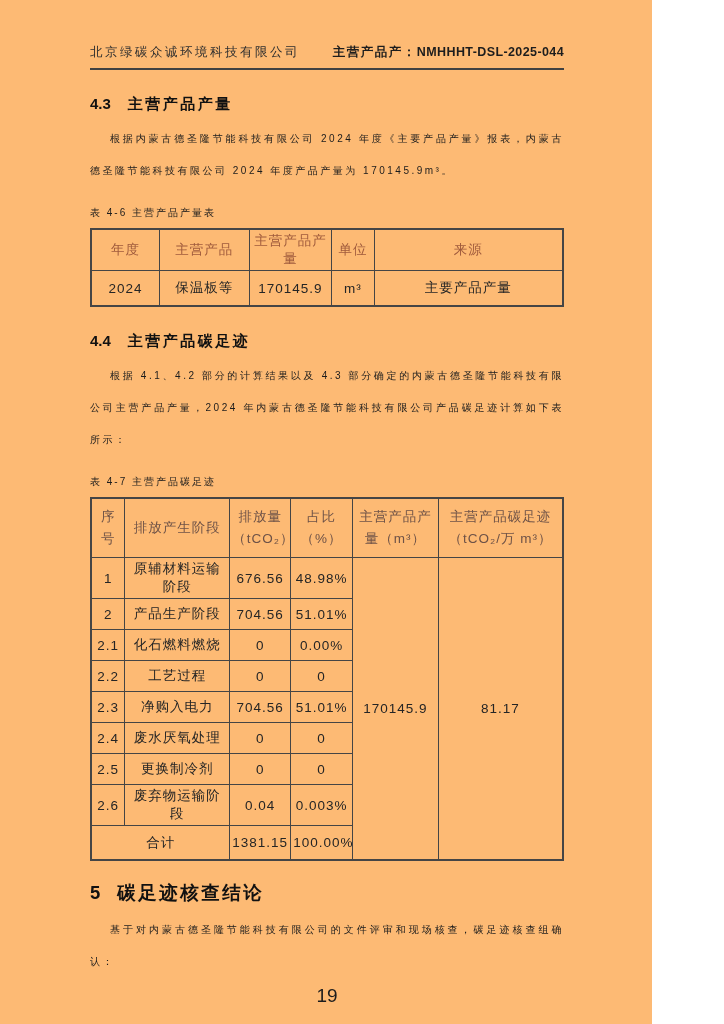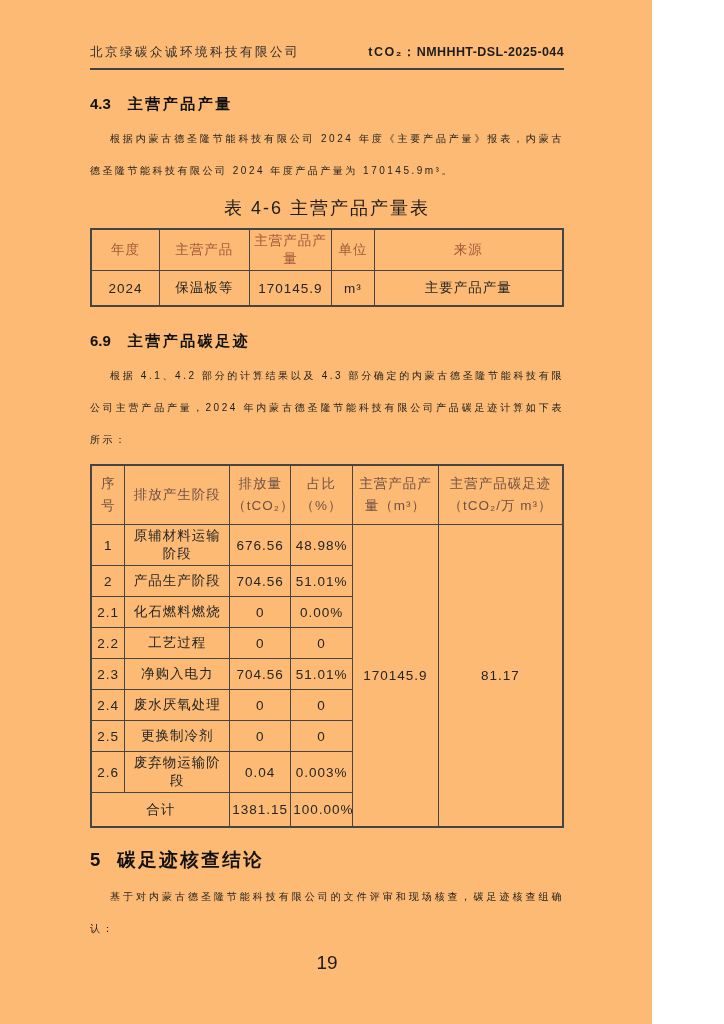--- a/index.html
+++ b/index.html
@@ -27,21 +27,21 @@
   .section .sec-num { letter-spacing:0; margin-right:17px; }
   .section.big { font-size:18.5px; margin-top:19px; }
 
   
   .para {
     font-size:10px; line-height:32px; margin:9px 0 0; color:#1c1c1c;
     text-indent:2em; letter-spacing:2.5px;
     text-align:justify; text-justify:inter-character;
   }
 
-  .caption { text-align:center; font-size:18px; letter-spacing:2px; margin-top:9px; color:#1c1c1c; }
+  .caption { text-align:left; font-size:10px; letter-spacing:2px; margin-top:19px; color:#1c1c1c; }
 
   table { width:100%; border-collapse:collapse; margin-top:8px; font-size:13.5px; table-layout:fixed; }
   table, td, th { border:1px solid #454545; }
   table { border-width:2px; }
   td, th { text-align:center; vertical-align:middle; padding:2px 2px; font-weight:400; letter-spacing:1px; }
 
   .t46 th { height:29px; color:#9f5a3c; }
   .t46 td { height:30px; color:#252525; }
 
   .t47 th { height:54px; color:#6e5247; white-space:pre-line; line-height:22px; }
@@ -51,21 +51,21 @@
   .pagenum { text-align:center; font-size:19px; margin-top:7px; color:#1c1c1c; }
 </style>
 </head>
 <body>
 
 <div class="page">
   <div class="content">
 
     <div class="doc-header">
       <span class="company">北京绿碳众诚环境科技有限公司</span>
-      <span class="archive"><span class="label">tCO₂：</span><span>NMHHHT-DSL-2025-044</span></span>
+      <span class="archive"><span class="label">主营产品产：</span><span>NMHHHT-DSL-2025-044</span></span>
     </div>
 
     <div class="section">
       <span class="sec-num">4.3</span>
       <span>主营产品产量</span>
     </div>
 
     <p class="para">根据内蒙古德圣隆节能科技有限公司 2024 年度《主要产品产量》报表，内蒙古德圣隆节能科技有限公司 2024 年度产品产量为 170145.9m³。</p>
 
     <div class="caption">表 4-6 主营产品产量表</div>
@@ -90,26 +90,27 @@
         <td>2024</td>
         <td>保温板等</td>
         <td>170145.9</td>
         <td>m³</td>
         <td>主要产品产量</td>
       </tr>
     </tbody>
       </table>
 
     <div class="section">
-      <span class="sec-num">6.9</span>
+      <span class="sec-num">4.4</span>
       <span>主营产品碳足迹</span>
     </div>
 
     <p class="para">根据 4.1、4.2 部分的计算结果以及 4.3 部分确定的内蒙古德圣隆节能科技有限公司主营产品产量，2024 年内蒙古德圣隆节能科技有限公司产品碳足迹计算如下表所示：</p>
 
+    <div class="caption">表 4-7 主营产品碳足迹</div>
 
     <table class="t47">
       <colgroup>
         <col style="width:7.2%">
           <col style="width:22.2%">
           <col style="width:12.9%">
           <col style="width:13.1%">
           <col style="width:18.2%">
           <col style="width:26.4%">
       </colgroup>

